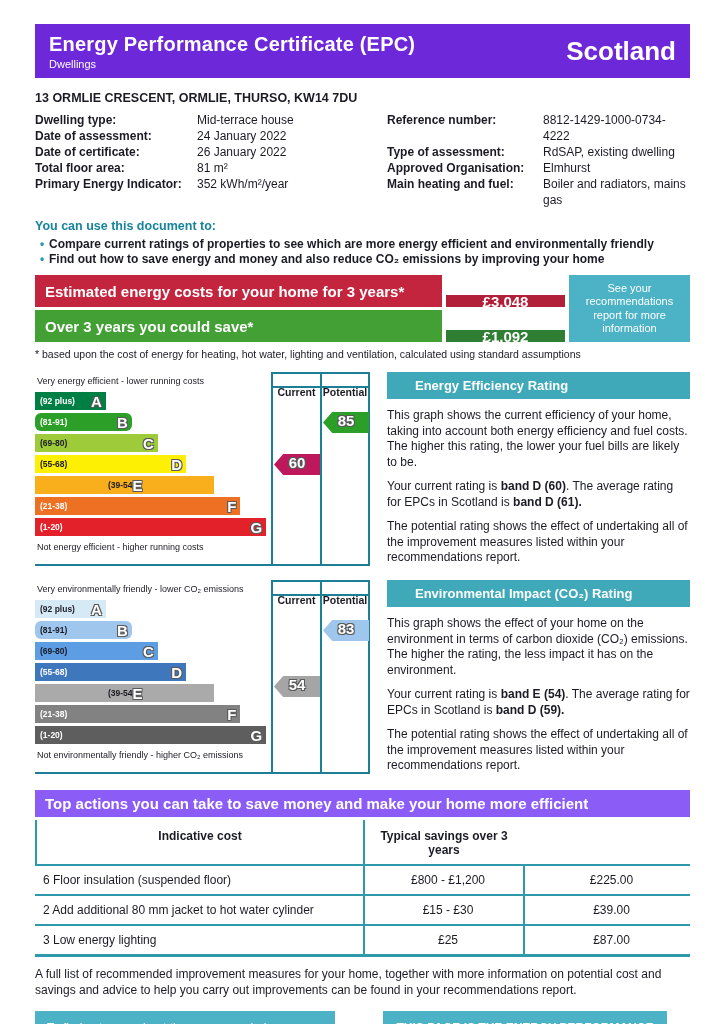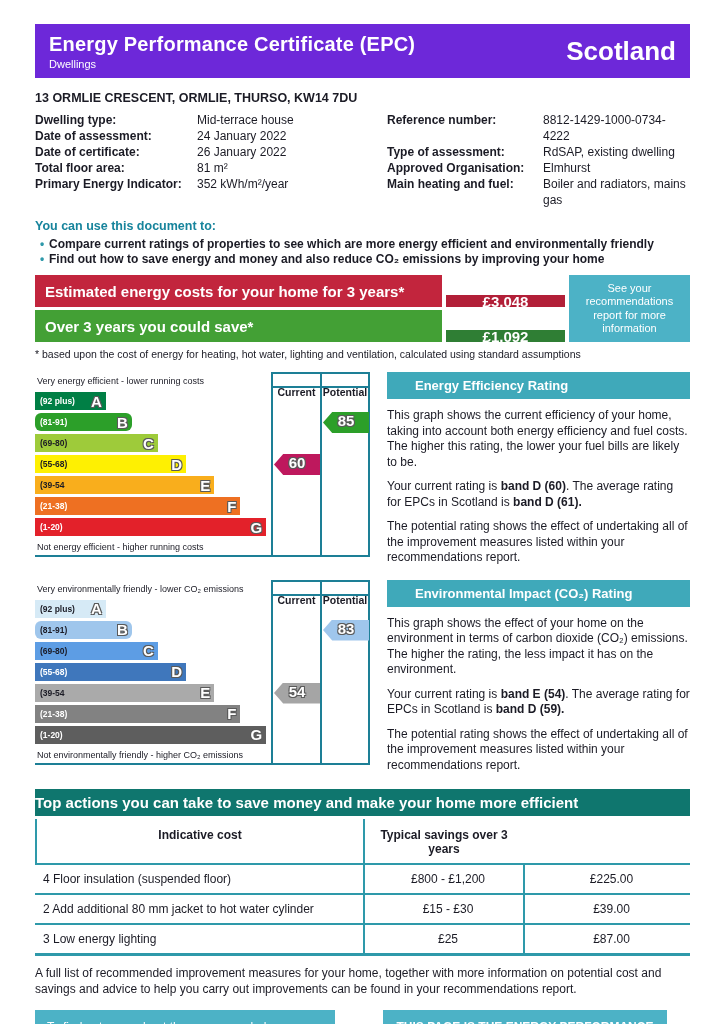--- a/index.html
+++ b/index.html
@@ -52,46 +52,46 @@
   .chart-grid { display:grid; grid-template-columns:1fr 49px 50px; }
   .ch-topleft { font-size:9px; padding:4px 2px 0 2px; }
   .ch-colhead { border-left:2px solid #1d7f96; border-top:2px solid #1d7f96; border-bottom:2px solid #1d7f96; font-size:10.5px; font-weight:bold; text-align:center; padding-top:12px; height:14px; }
   .ch-colhead.last { border-right:2px solid #1d7f96; }
   .ch-bars { padding-top:4px; }
   .band-row { height:21px; }
   .band { height:18px; display:flex; align-items:center; justify-content:space-between; padding:0 4px 0 5px; }
   .range { font-size:8.5px; font-weight:bold; }
   .letter { font-size:15px; font-weight:bold; color:#fff; line-height:15px;
             text-shadow:-1px -1px 0 #5a5a5a,1px -1px 0 #5a5a5a,-1px 1px 0 #5a5a5a,1px 1px 0 #5a5a5a; }
-  .ch-bottom { font-size:9px; padding:3px 2px 3px 2px; }
+  .ch-bottom { font-size:9px; padding:3px 2px 12px 2px; }
   .ch-col { border-left:2px solid #1d7f96; position:relative; }
   .ch-col.last { border-right:2px solid #1d7f96; }
   .arrow { position:absolute; left:1px; width:46px; height:21px; display:flex; align-items:flex-start; justify-content:center; clip-path:polygon(0 50%,20% 0,100% 0,100% 100%,20% 100%); color:#fff; font-size:15px; font-weight:bold; text-shadow:-1px -1px 0 #5a5a5a,1px -1px 0 #5a5a5a,-1px 1px 0 #5a5a5a,1px 1px 0 #5a5a5a; }
 
   
   .e-a { background:#007f45; color:#fff; } .e-b { background:#2c9f29; color:#fff; }
   .e-c { background:#9ecb3a; color:#1b1b25; } .e-d { background:#fef002; color:#1b1b25; }
   .e-e { background:#f9ae1c; color:#1b1b25; } .e-f { background:#ee7022; color:#fff; }
   .e-g { background:#e3212a; color:#fff; }
   
   .v-a { background:#d6eaf6; color:#1b1b25; } .v-b { background:#9fc6ec; color:#1b1b25; }
   .v-c { background:#5d9de4; color:#1b1b25; } .v-d { background:#3f77bc; color:#fff; }
   .v-e { background:#aaaaaa; color:#1b1b25; } .v-f { background:#828282; color:#fff; }
   .v-g { background:#5e5e5e; color:#fff; }
-  .w1{width:30%;} .w2{width:41%;border-radius:6px;} .w3{width:52%;} .w4{width:64%;} .w5{width:76%;} .w6{width:87%;} .w7{width:98%;}
+  .w1{width:30%;} .w2{width:41%;border-radius:6px;} .w3{width:52%;} .w4{width:64%;} .w5{width:76%;justify-content:center;} .w6{width:87%;} .w7{width:98%;}
 
   .arr-yellow { background:#be185d; } .arr-green { background:#2c9f29; }
   .arr-grey { background:#a5a5a5; } .arr-blue { background:#9fc6ec; }
 
   
   .panel-title { background:#3fa9ba; color:#fff; font-size:13px; font-weight:bold; height:27px; display:flex; align-items:center; padding-left:28px; }
   .panel p { font-size:12px; line-height:15.5px; margin-top:9px; }
 
   
-  .actions-banner { margin-top:16px; background:#0f766e; color:#fff; font-size:15px; font-weight:bold; height:27px; display:flex; align-items:center; }
+  .actions-banner { margin-top:16px; background:#8b5cf6; color:#fff; font-size:15px; font-weight:bold; height:27px; display:flex; align-items:center; padding-left:10px; }
   .atable { margin-top:3px; }
   .trow { display:grid; grid-template-columns:328px 160px 167px; }
   .tcell { padding:7px 4px; font-size:12px; }
   .tcell.c1 { padding-left:8px; }
   .tcell.c2, .tcell.c3 { text-align:center; border-left:2px solid #2e99aa;padding-left:12px; }
   .thead .tcell { font-weight:bold; padding:9px 4px 7px 4px; }
   .thead .tcell.c1 { padding-left:8px; }
   .thead { border-bottom:2px solid #2e99aa; }
   .trow.r { border-bottom:2px solid #2e99aa; }
   .trow.r:last-child { border-bottom:3px solid #2e99aa; }
@@ -301,21 +301,21 @@
               </div>
             <div class="band-row">
                 <div class="band v-g w7">
                   <span class="range">(1-20)</span>
                   <span class="letter">G</span>
                 </div>
               </div>
             <div class="ch-bottom">Not environmentally friendly - higher CO₂ emissions</div>
           </div>
           <div class="ch-col">
-            <div class="arrow arr-grey" style="top:87px;">
+            <div class="arrow arr-grey" style="top:80px;">
                 <span>54</span>
               </div>
           </div>
           <div class="ch-col last">
             <div class="arrow arr-blue" style="top:24px;">
                 <span>83</span>
               </div>
           </div>
         </div>
       </div>
@@ -328,21 +328,21 @@
     </div>
   </div>
 
   <div class="actions-banner">Top actions you can take to save money and make your home more efficient</div>
   <div class="atable">
     <div class="trow thead">
       <div class="tcell c2">Indicative cost</div>
       <div class="tcell c3">Typical savings over 3 years</div>
     </div>
     <div class="trow r">
-      <div class="tcell c1">4 Floor insulation (suspended floor)</div>
+      <div class="tcell c1">6 Floor insulation (suspended floor)</div>
       <div class="tcell c2">£800 - £1,200</div>
       <div class="tcell c3">£225.00</div>
     </div>
     <div class="trow r">
       <div class="tcell c1">2 Add additional 80 mm jacket to hot water cylinder</div>
       <div class="tcell c2">£15 - £30</div>
       <div class="tcell c3">£39.00</div>
     </div>
     <div class="trow r">
       <div class="tcell c1">3 Low energy lighting</div>

